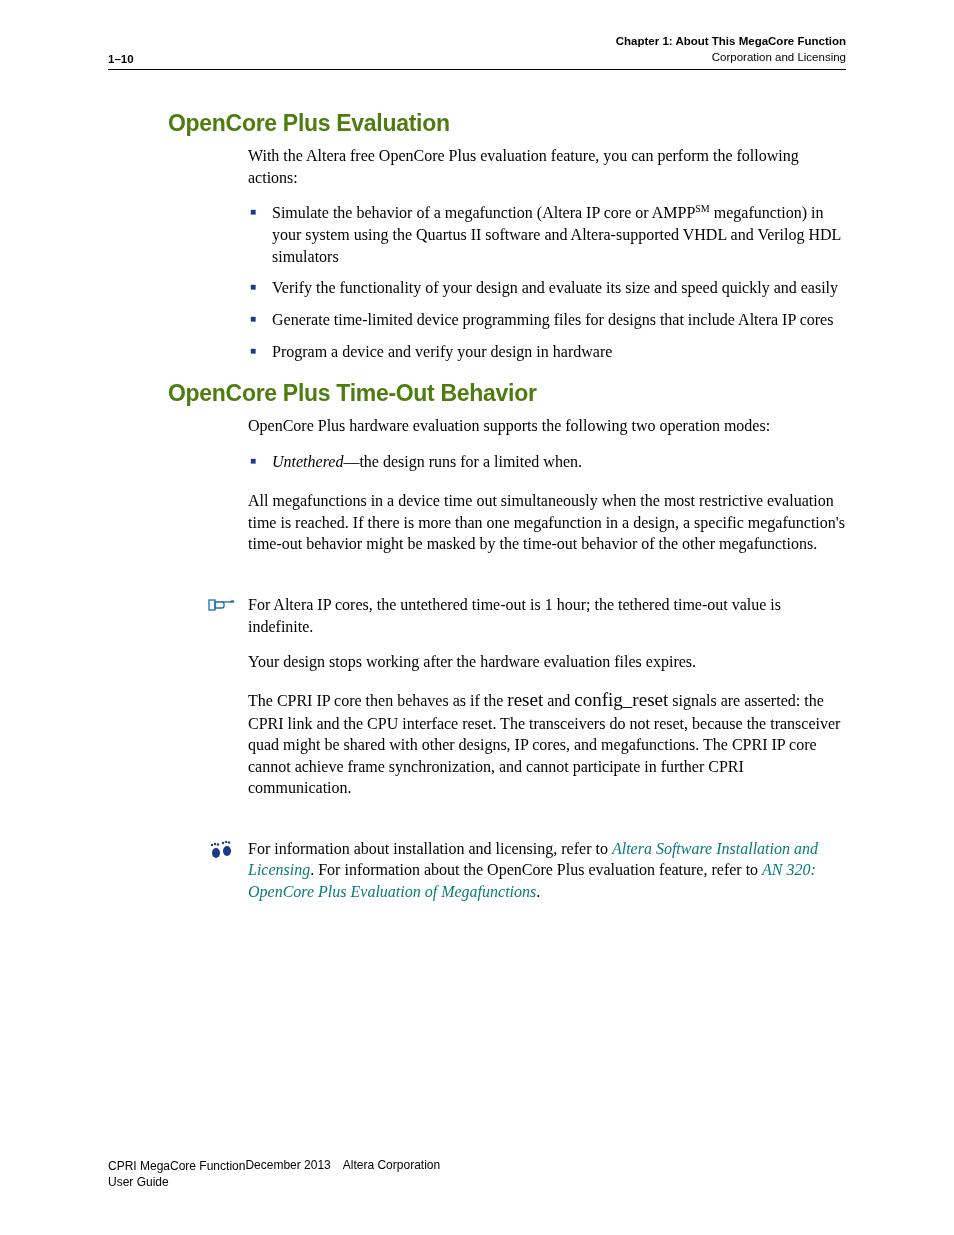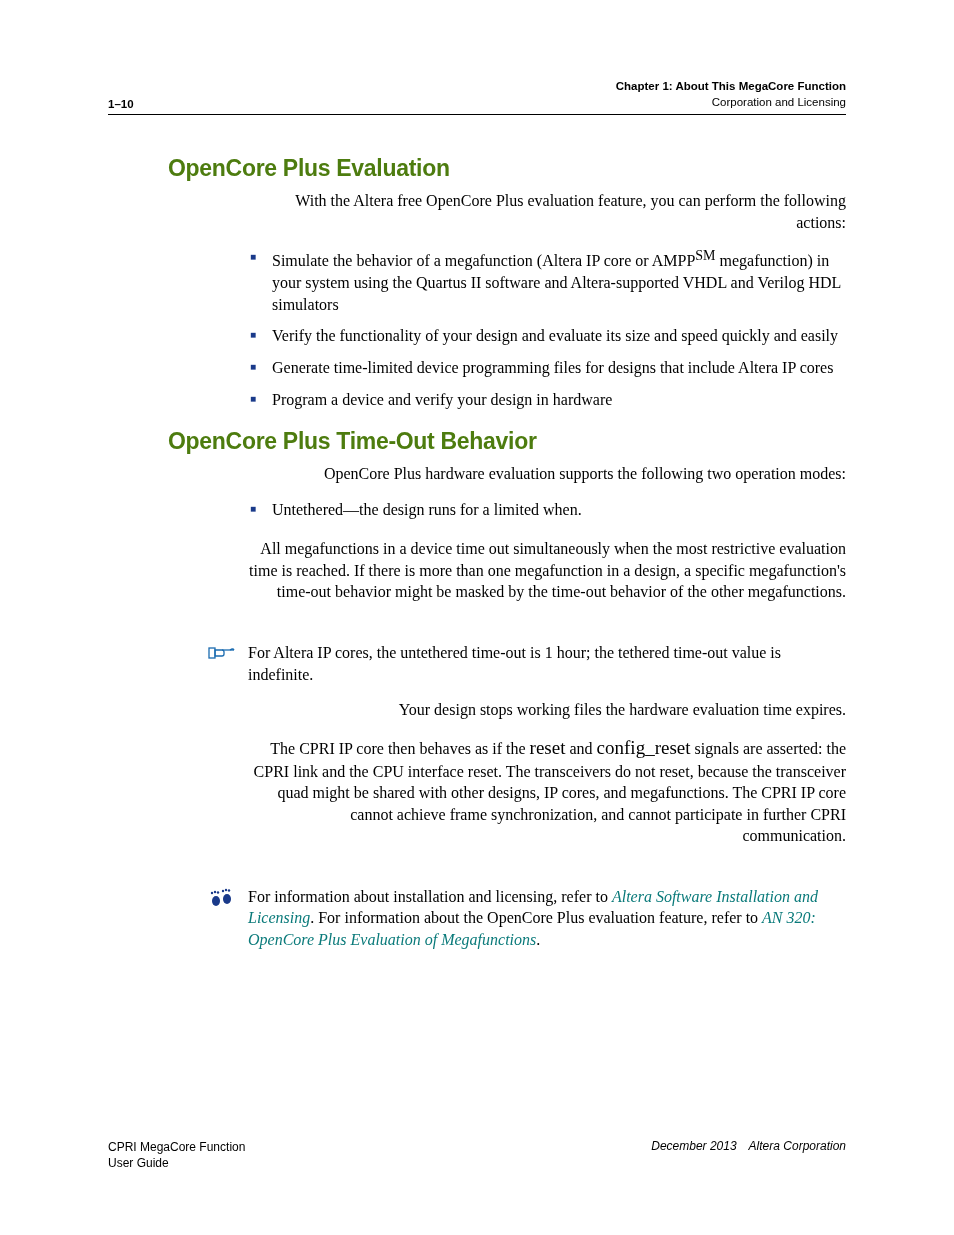--- a/index.html
+++ b/index.html
@@ -29,21 +29,20 @@
   }
   .header-left {
     font-weight: bold;
   }
   .header-right {
     text-align: right;
     line-height: 1.35;
   }
   .header-right .chapter {
     font-weight: bold;
-    margin-top: 45px;
   }
   .header-right .section {
     font-weight: normal;
   }
   .content {
     margin-top: 40px;
   }
   h2.section-title {
     font-family: Arial, "Helvetica Neue", Helvetica, sans-serif;
     font-weight: 800;
@@ -54,42 +53,41 @@
     color: #4d7c0f;
   }
   .body-block {
     margin-left: 140px;
     margin-right: 0;
     font-size: 16px;
     line-height: 1.35;
   }
   p.para {
     margin: 0 0 14px 0;
-    text-align: right;
   }
   ul.bullets {
     list-style: none;
     padding: 0;
     margin: 0 0 18px 0;
   }
   ul.bullets li {
     position: relative;
     padding-left: 24px;
     margin-bottom: 10px;
   }
   ul.bullets li::before {
     content: "■";
     position: absolute;
     left: 2px;
     top: 3px;
     font-size: 10px;
     color: #1a3a8a;
   }
-  .italic { }
-  sup.sm { font-size: 14px; vertical-align: super; }
+  .italic { font-style: italic; }
+  sup.sm { font-size: 10px; vertical-align: super; }
   .code { font-family: Liberation Serif, serif; font-size: 19px; }
   .note-row {
     display: flex;
     margin-left: 100px;
     margin-bottom: 14px;
     margin-top: 39px;
   }
   .note-icon {
     flex: 0 0 40px;
     display: flex;
@@ -104,33 +102,32 @@
   }
   a.link {
     color: #0a7a7a;
     font-style: italic;
     text-decoration: none;
   }
   .footer {
     position: absolute;
     left: 108px;
     right: 108px;
-    bottom: 64px;
+    bottom: 45px;
     font-family: Arial, Helvetica, sans-serif;
     font-size: 12px;
     display: flex;
-    justify-content: space-between;
+    justify-content: flex-start;
     align-items: flex-start;
   }
   .footer-left {
     line-height: 1.35;
   }
   .footer-right {
     text-align: right;
-    font-style: italic;
   }
   .gap { margin-top: 28px; }
   svg.icon { display:block; }
 </style>
 </head>
 <body>
 
 <div class="page">
 
   <div class="header">
@@ -173,21 +170,21 @@
           <rect x="1" y="4" width="6" height="10" fill="none" stroke="#1a6bb0" stroke-width="1.3"></rect>
           <path d="M7 6 L14 6 Q16 6 16 8 L16 10 Q16 12 14 12 L7 12 Z" fill="none" stroke="#1a6bb0" stroke-width="1.3"></path>
           <path d="M14 6 L26 6" stroke="#1a6bb0" stroke-width="1.3"></path>
           <path d="M22 6 Q25 4 26 6" fill="none" stroke="#1a6bb0" stroke-width="1.3"></path>
         </svg>
       </div>
       <div class="note-text">For Altera IP cores, the untethered time-out is 1 hour; the tethered time-out value is indefinite.</div>
     </div>
 
     <div class="body-block">
-      <p class="para">Your design stops working files the hardware evaluation time expires.</p>
+      <p class="para">Your design stops working after the hardware evaluation files expires.</p>
       <p class="para">
         <span>The CPRI IP core then behaves as if the </span><span class="code">reset</span><span> and </span><span class="code">config_reset</span><span> signals are asserted: the CPRI link and the CPU interface reset. The transceivers do not reset, because the transceiver quad might be shared with other designs, IP cores, and megafunctions. The CPRI IP core cannot achieve frame synchronization, and cannot participate in further CPRI communication.</span>
       </p>
     </div>
 
     <div class="note-row">
       <div class="note-icon">
         <svg class="icon" width="28" height="20" viewBox="0 0 28 20">
           <ellipse cx="8" cy="13" rx="4" ry="5" fill="#1a3a8a"></ellipse>
           <ellipse cx="19" cy="11" rx="4" ry="5" fill="#1a3a8a"></ellipse>

